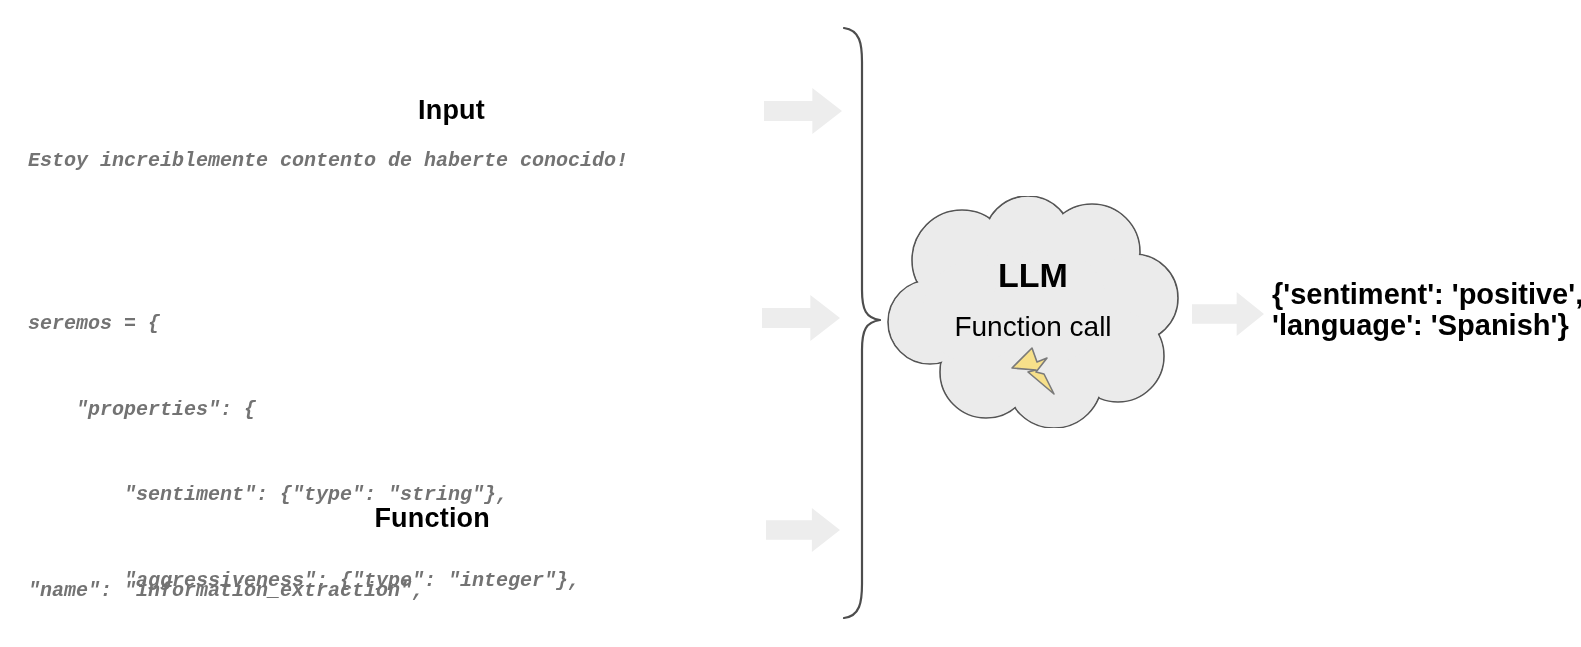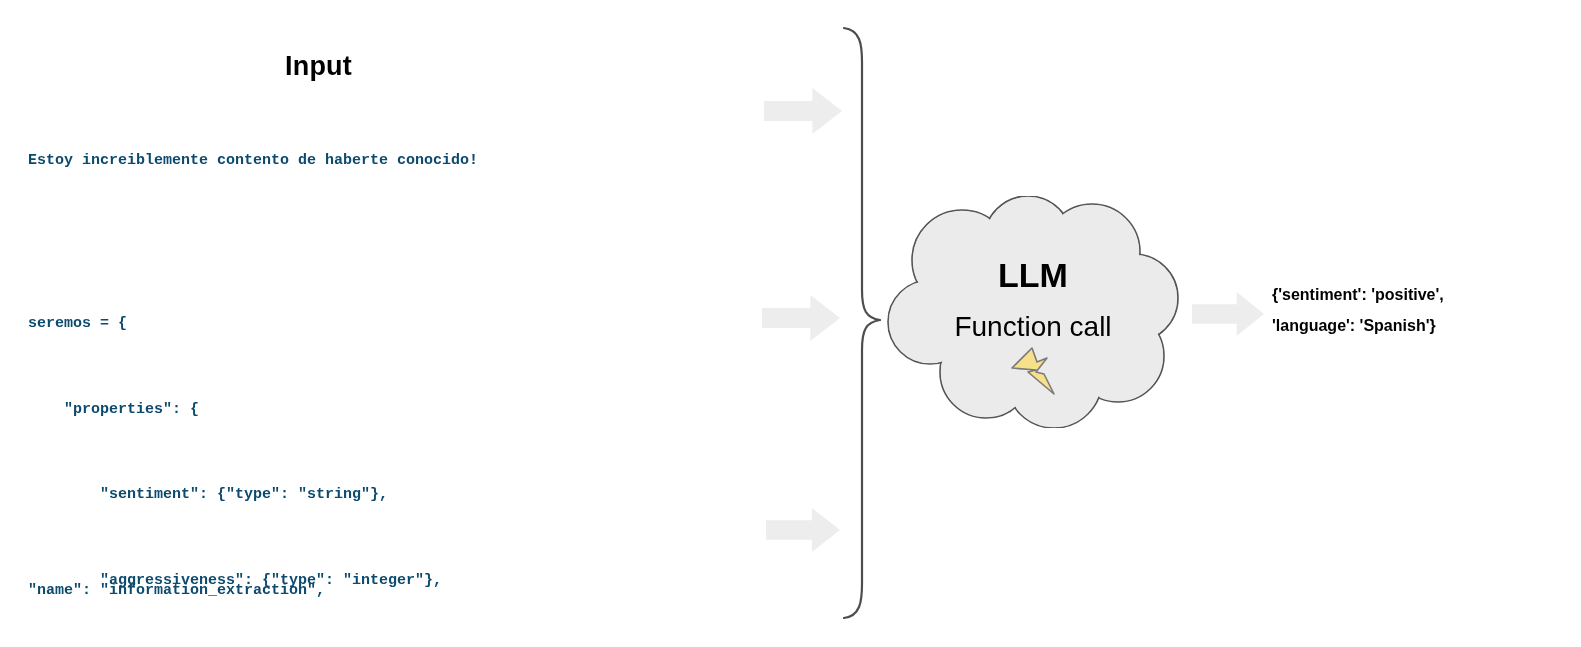--- a/index.html
+++ b/index.html
@@ -20,37 +20,39 @@
     overflow: hidden;
   }
 
   
   .section-heading {
     position: absolute;
     font-family: "Liberation Sans", sans-serif;
     font-weight: bold;
     font-size: 27px;
     color: #000000;
-    text-align: left;
+    text-align: right;
     white-space: nowrap;
     letter-spacing: 0.2px;
+    margin-top: 44px;
   }
   #heading-input  { left: 285px; top: 51px;  width: 200px; }
   #heading-schema { left: 290px; top: 219px; width: 200px; }
   #heading-func   { left: 290px; top: 459px; width: 200px; }
 
   
   .code-block {
     position: absolute;
     font-family: "Liberation Mono", "DejaVu Sans Mono", monospace;
     font-weight: bold;
-    font-size: 15px;
-    color: #0c4a6e;
+    font-size: 20px;
+    color: #737373;
     white-space: pre;
     letter-spacing: 0px;
+    font-style: italic;
   }
   .code-line {
     white-space: pre;
     display: block;
   }
 
   #input-block {
     left: 28px;
     top: 86px;
     width: 710px;
@@ -130,21 +132,21 @@
   }
 
   
   #output-text {
     position: absolute;
     left: 1272px;
     top: 279px;
     width: 300px;
     font-family: "Liberation Sans", sans-serif;
     font-weight: bold;
-    font-size: 16px;
+    font-size: 29px;
     line-height: 31px;
     color: #000000;
     white-space: nowrap;
   }
   #output-text .out-line { display: block; }
 </style>
 </head>
 <body>
 
 <div id="canvas">
@@ -158,20 +160,21 @@
 
   <div class="code-block" id="schema-block">
     <span class="code-line">seremos = {</span>
     <span class="code-line">    "properties": {</span>
     <span class="code-line">        "sentiment": {"type": "string"},</span>
     <span class="code-line">        "aggressiveness": {"type": "integer"},</span>
     
     
   </div>
 
+  <div class="section-heading" id="heading-func">Function</div>
 
   <div class="code-block" id="function-block">
     <span class="code-line">"name": "information_extraction",</span>
     
     
   </div>
 
   <div class="block-arrow" id="arrow-input"></div>
   <div class="block-arrow" id="arrow-schema"></div>
   <div class="block-arrow" id="arrow-function"></div>

